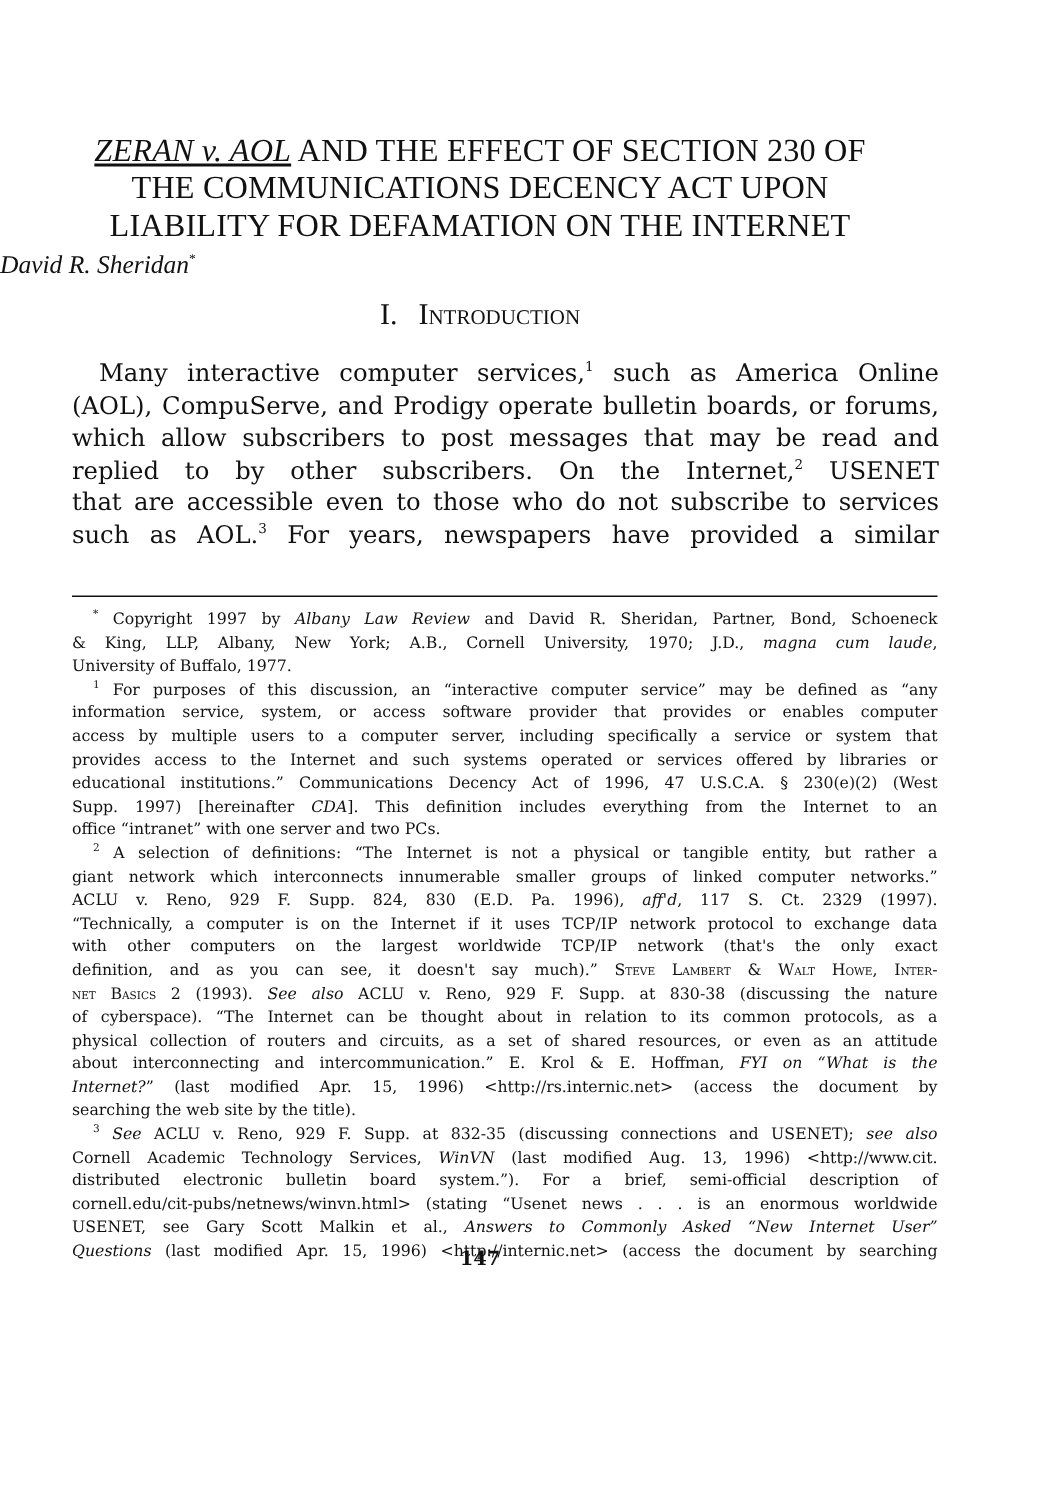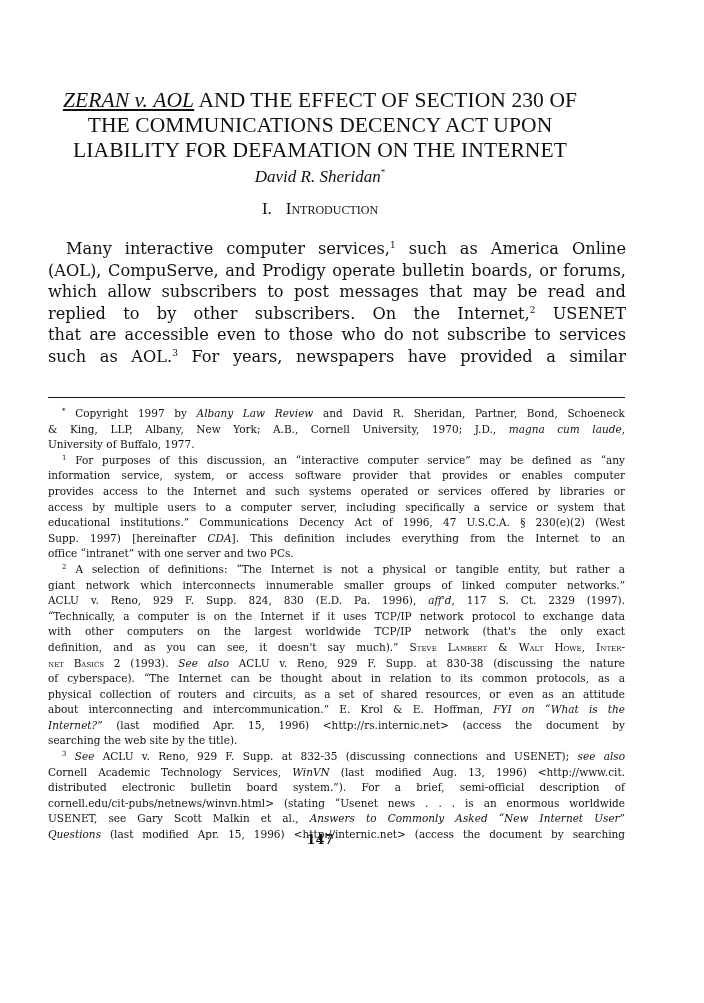--- a/index.html
+++ b/index.html
@@ -3,25 +3,25 @@
 <meta charset="utf-8">
 <style>
   html, body { margin: 0; padding: 0; background: #ffffff; }
   body { width: 704px; height: 1003px; position: relative; overflow: hidden;
          font-family: "DejaVu Serif", "Liberation Serif", serif; color: #111; }
   .page { position: absolute; left: 0; top: 0; width: 704px; height: 1003px; }
   .title { position: absolute; left: 40px; width: 560px; top: 88px; text-align: center;
            font-family: "Liberation Serif", serif; font-size: 21.5px; line-height: 25px; letter-spacing: 0.1px; }
   .title .line { display: block; white-space: nowrap; }
   .title i { font-style: italic; text-decoration: underline; }
-  .author { position: absolute; left: 0; width: 640px; top: 167px; text-align: center;
+  .author { position: absolute; left: 0; width: 640px; top: 167px; text-align: left;
             font-family: "Liberation Serif", serif; font-style: italic; font-size: 17px; }
   .author sup { font-size: 9px; font-style: normal; }
   .section { position: absolute; left: 0; width: 640px; top: 199px; text-align: center;
-             font-family: "Liberation Serif", serif; font-size: 17px; }
+             font-family: "Liberation Serif", serif; font-size: 20px; }
   .section .sc { font-variant: small-caps; margin-left: 14px; }
   .body-text { position: absolute; left: 48px; width: 578px; top: 238px;
                font-family: "DejaVu Serif", serif; font-size: 16.2px; line-height: 21.6px;
                text-align: justify; }
   .body-text .ln { display: block; text-align: justify; text-align-last: justify; white-space: nowrap; }
   .body-text sup { font-size: 9px; line-height: 0; }
   .rule { position: absolute; left: 48px; width: 577px; top: 397px; height: 0; border-top: 1px solid #111; }
   .notes { position: absolute; left: 48px; width: 577px; top: 406px;
            font-family: "DejaVu Serif", serif; font-size: 10.5px; line-height: 15.6px; }
   .notes .ln { display: block; white-space: nowrap; text-align: justify; text-align-last: justify; }
@@ -58,22 +58,22 @@
     </div>
 
   <div class="rule"></div>
 
   <div class="notes" id="notes">
       <span class="ln ind"><sup>*</sup> Copyright 1997 by <i>Albany Law Review</i> and David R. Sheridan, Partner, Bond, Schoeneck</span>
       <span class="ln">&amp; King, LLP, Albany, New York; A.B., Cornell University, 1970; J.D., <i>magna cum laude</i>,</span>
       <span class="ln last">University of Buffalo, 1977.</span>
       <span class="ln ind"><sup>1</sup> For purposes of this discussion, an “interactive computer service” may be defined as “any</span>
       <span class="ln">information service, system, or access software provider that provides or enables computer</span>
+      <span class="ln">access by multiple users to a computer server, including specifically a service or system that</span>
       <span class="ln">provides access to the Internet and such systems operated or services offered by libraries or</span>
-      <span class="ln">access by multiple users to a computer server, including specifically a service or system that</span>
       <span class="ln">educational institutions.” Communications Decency Act of 1996, 47 U.S.C.A. § 230(e)(2) (West</span>
       <span class="ln">Supp. 1997) [hereinafter <i>CDA</i>].  This definition includes everything from the Internet to an</span>
       <span class="ln last">office “intranet” with one server and two PCs.</span>
       <span class="ln ind"><sup>2</sup> A selection of definitions: “The Internet is not a physical or tangible entity, but rather a</span>
       <span class="ln">giant network which interconnects innumerable smaller groups of linked computer networks.”</span>
       <span class="ln">ACLU v. Reno, 929 F. Supp. 824, 830 (E.D. Pa. 1996), <i>aff'd</i>, 117 S. Ct. 2329 (1997).</span>
       <span class="ln">“Technically, a computer is on the Internet if it uses TCP/IP network protocol to exchange data</span>
       <span class="ln">with other computers on the largest worldwide TCP/IP network (that's the only exact</span>
       <span class="ln">definition, and as you can see, it doesn't say much).” <span class="sc">Steve Lambert &amp; Walt Howe, Inter-</span></span>
       <span class="ln"><span class="sc">net Basics</span> 2 (1993).  <i>See also</i> ACLU v. Reno, 929 F. Supp. at 830-38 (discussing the nature</span>

